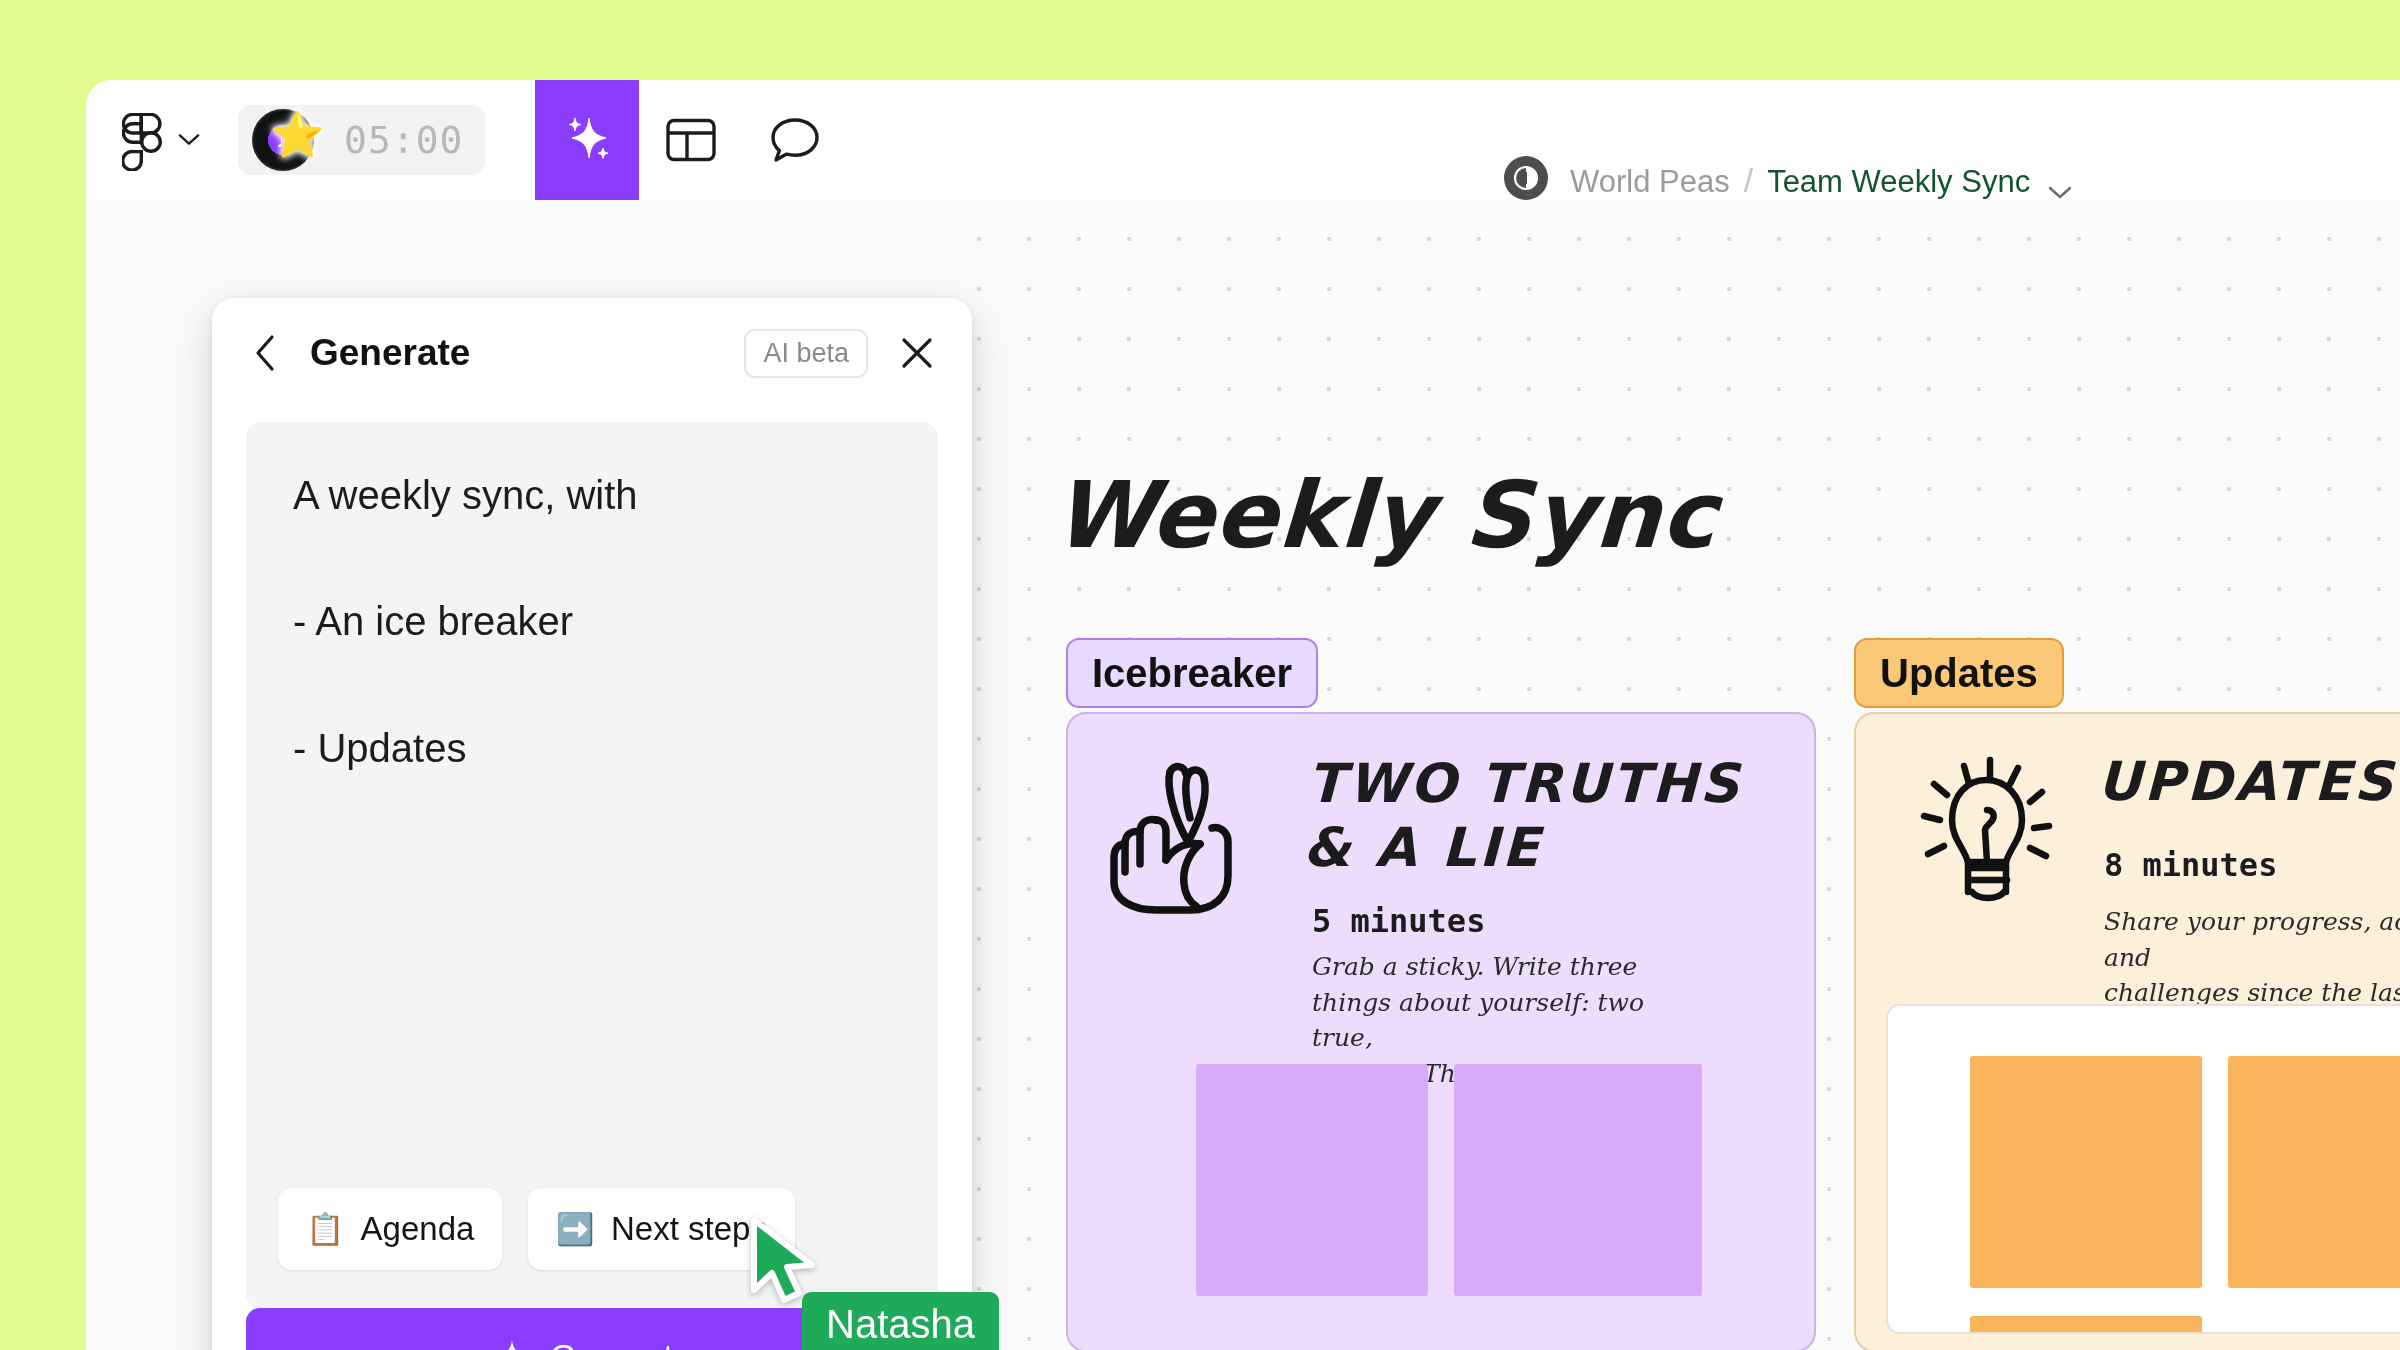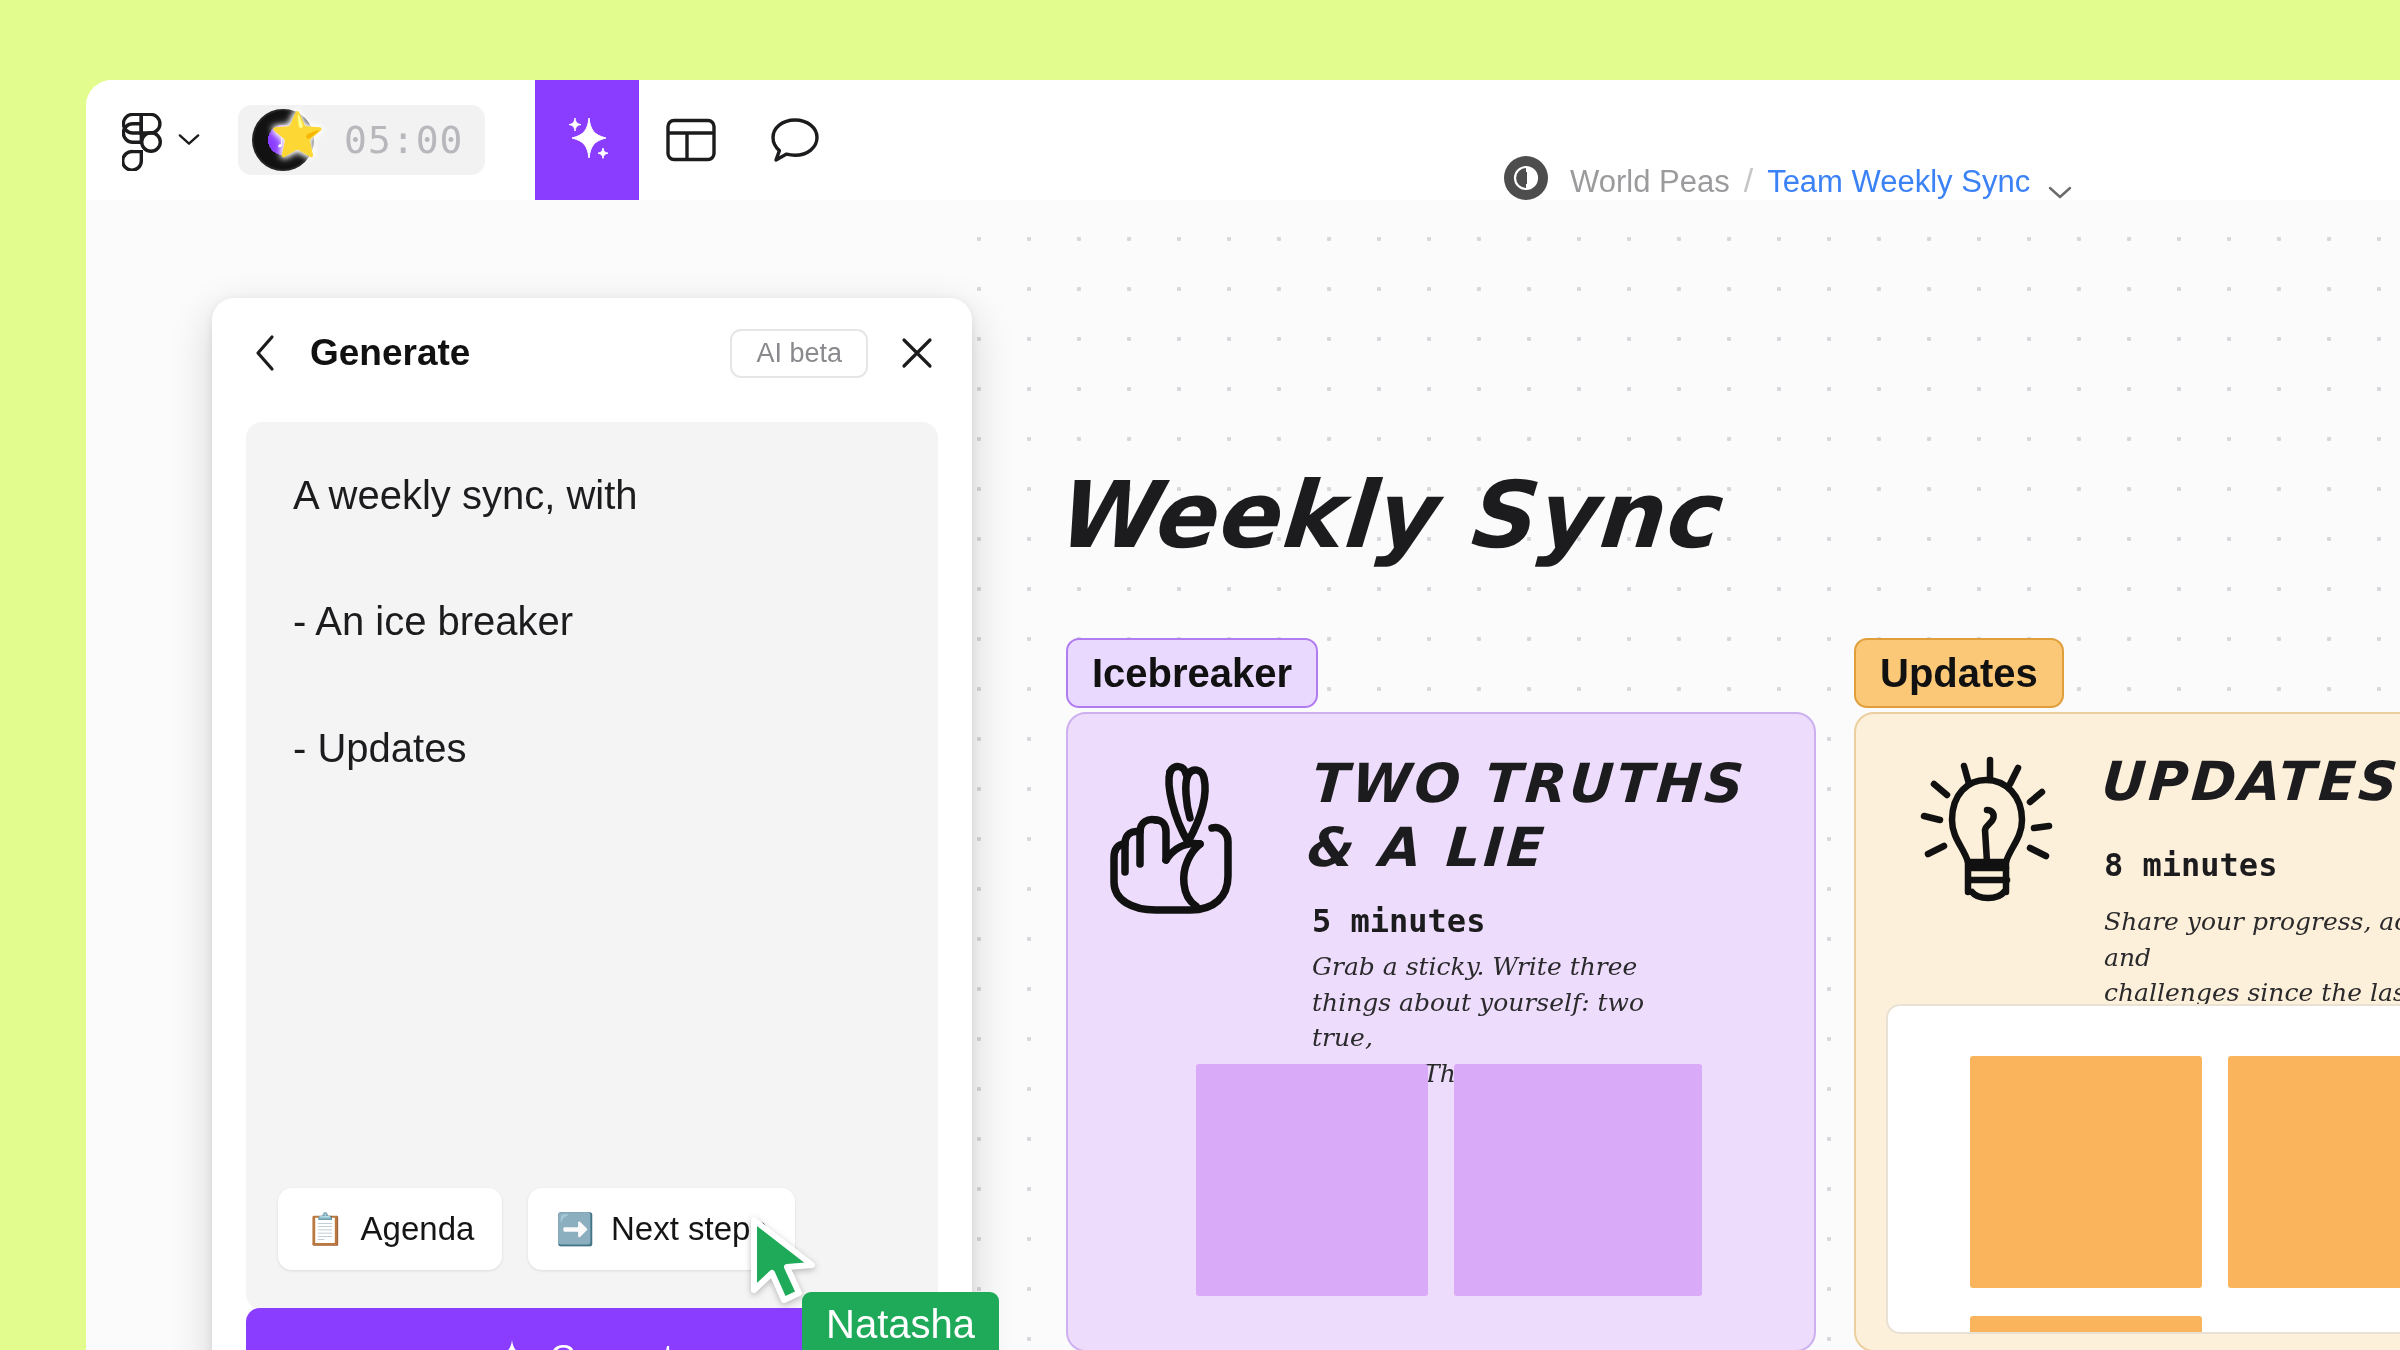--- a/index.html
+++ b/index.html
@@ -106,21 +106,21 @@
   }
   .team-avatar{
     width:44px;height:44px;border-radius:50%;
     background:#4d4d4d;
     display:flex;align-items:center;justify-content:center;
     margin-right:22px;
     flex:0 0 auto;
   }
   .bc-team{ color:#9b9b9e; }
   .bc-sep{ color:#c6c6c9; margin:0 14px; font-size:34px; }
-  .bc-file{ color:#3b82f6; }
+  .bc-file{ color:#14532d; }
   .bc-chev{ margin-left:18px; display:flex;align-items:center; }
 
   
   #canvas{
     position:absolute; left:0; top:120px;
     width:100%; height:1150px;
     background-color:#fbfbfb;
     background-image:radial-gradient(#d8d8dc 2.1px, transparent 2.2px);
     background-size:50px 50px;
     background-position:18px 14px;
@@ -270,21 +270,21 @@
   #gen-title{
     margin-left:22px;
     font-size:37px;
     font-weight:700;
     color:#111;
   }
   #gen-badge{
     margin-left:auto;
     border:2px solid #e6e6e8;
     border-radius:11px;
-    padding:7px 24px;
+    padding:7px 17px;
     font-size:27px;
     color:#8a8a8e;
   }
   #gen-close{
     margin-left:26px;
     width:46px;height:46px;
     display:flex;align-items:center;justify-content:center;
     cursor:pointer;
   }
 

